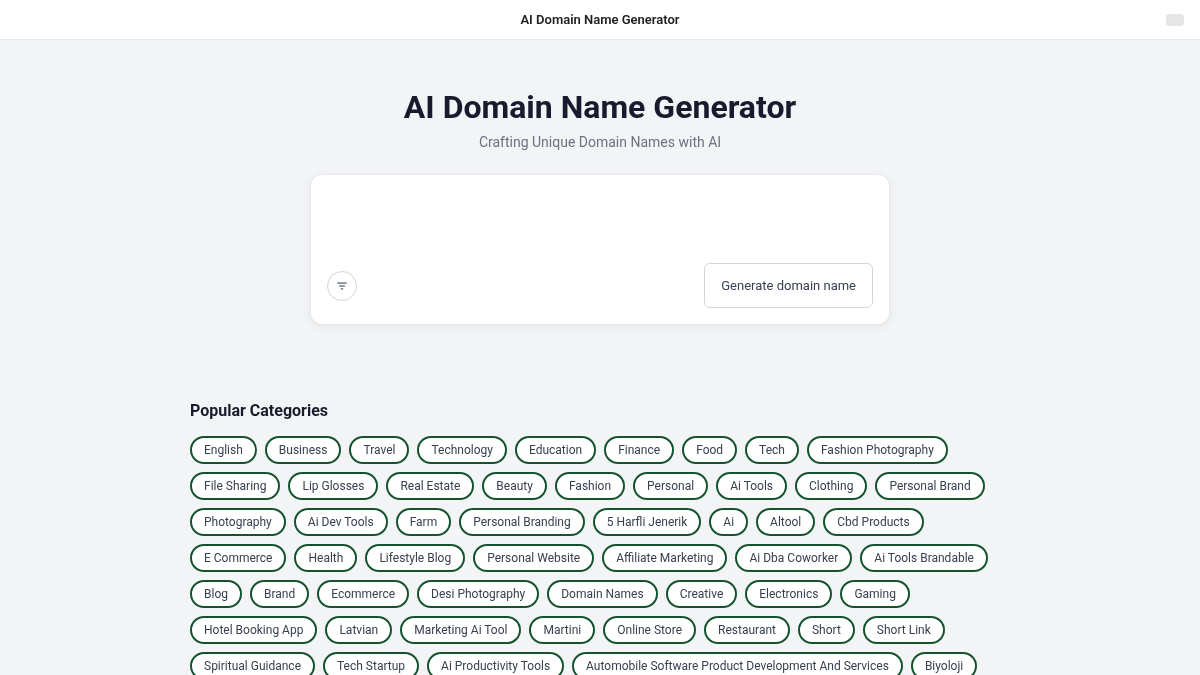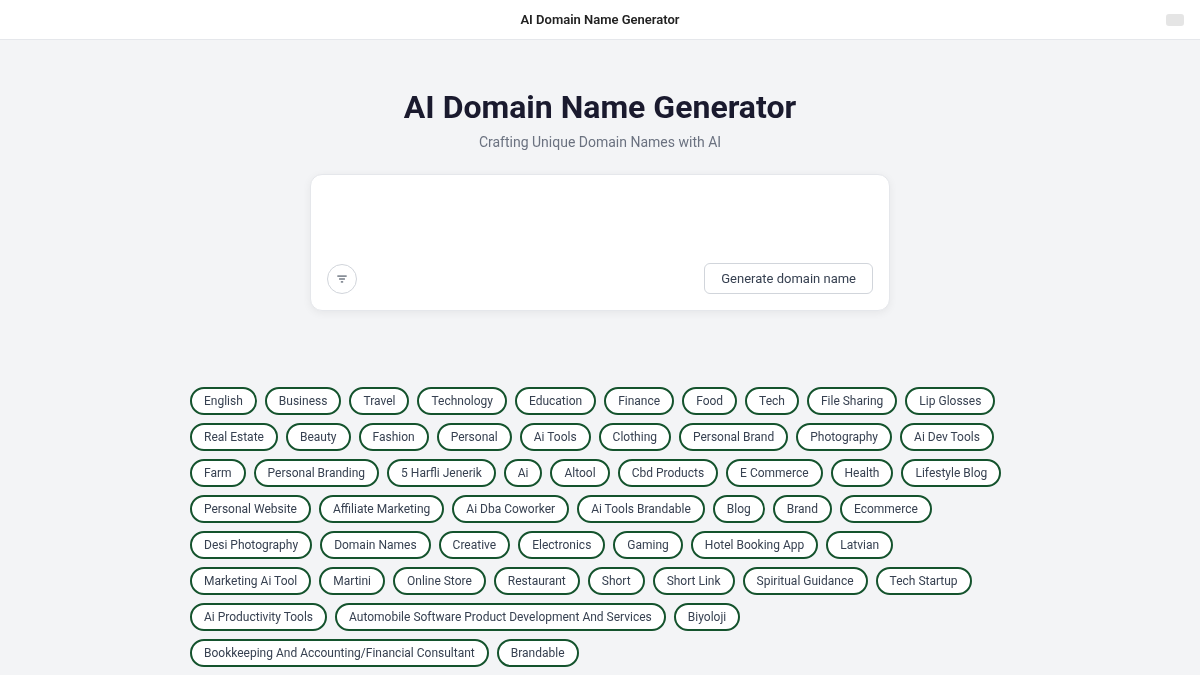--- a/index.html
+++ b/index.html
@@ -96,21 +96,21 @@
       display: flex;
       align-items: center;
       justify-content: center;
       cursor: pointer;
       color: #4b5563;
     }
     .generate-btn {
       background: #fff;
       border: 1px solid #d1d5db;
       border-radius: 6px;
-      padding: 7px 16px;
+      padding: 14px 16px;
       font-size: 13px;
       cursor: pointer;
       color: #374151;
       font-family: inherit;
     }
 
     
     .categories-section {
       max-width: 860px;
       margin: 0 auto;
@@ -162,29 +162,31 @@
           <line x1="7" y1="12" x2="17" y2="12"></line>
           <line x1="10" y1="17" x2="14" y2="17"></line>
         </svg>
       </div>
       <button class="generate-btn">Generate domain name</button>
     </div>
   </div>
 </div>
 
 <div class="categories-section">
+  <h2 class="categories-title">Popular Categories</h2>
   <div class="tags-container" id="tags-container">
   <span class="tag">English</span>
       <span class="tag">Business</span>
       <span class="tag">Travel</span>
       <span class="tag">Technology</span>
       <span class="tag">Education</span>
       <span class="tag">Finance</span>
       <span class="tag">Food</span>
       <span class="tag">Tech</span>
+      <span class="tag">Fashion Photography</span>
       <span class="tag">File Sharing</span>
       <span class="tag">Lip Glosses</span>
       <span class="tag">Real Estate</span>
       <span class="tag">Beauty</span>
       <span class="tag">Fashion</span>
       <span class="tag">Personal</span>
       <span class="tag">Ai Tools</span>
       <span class="tag">Clothing</span>
       <span class="tag">Personal Brand</span>
       <span class="tag">Photography</span>

